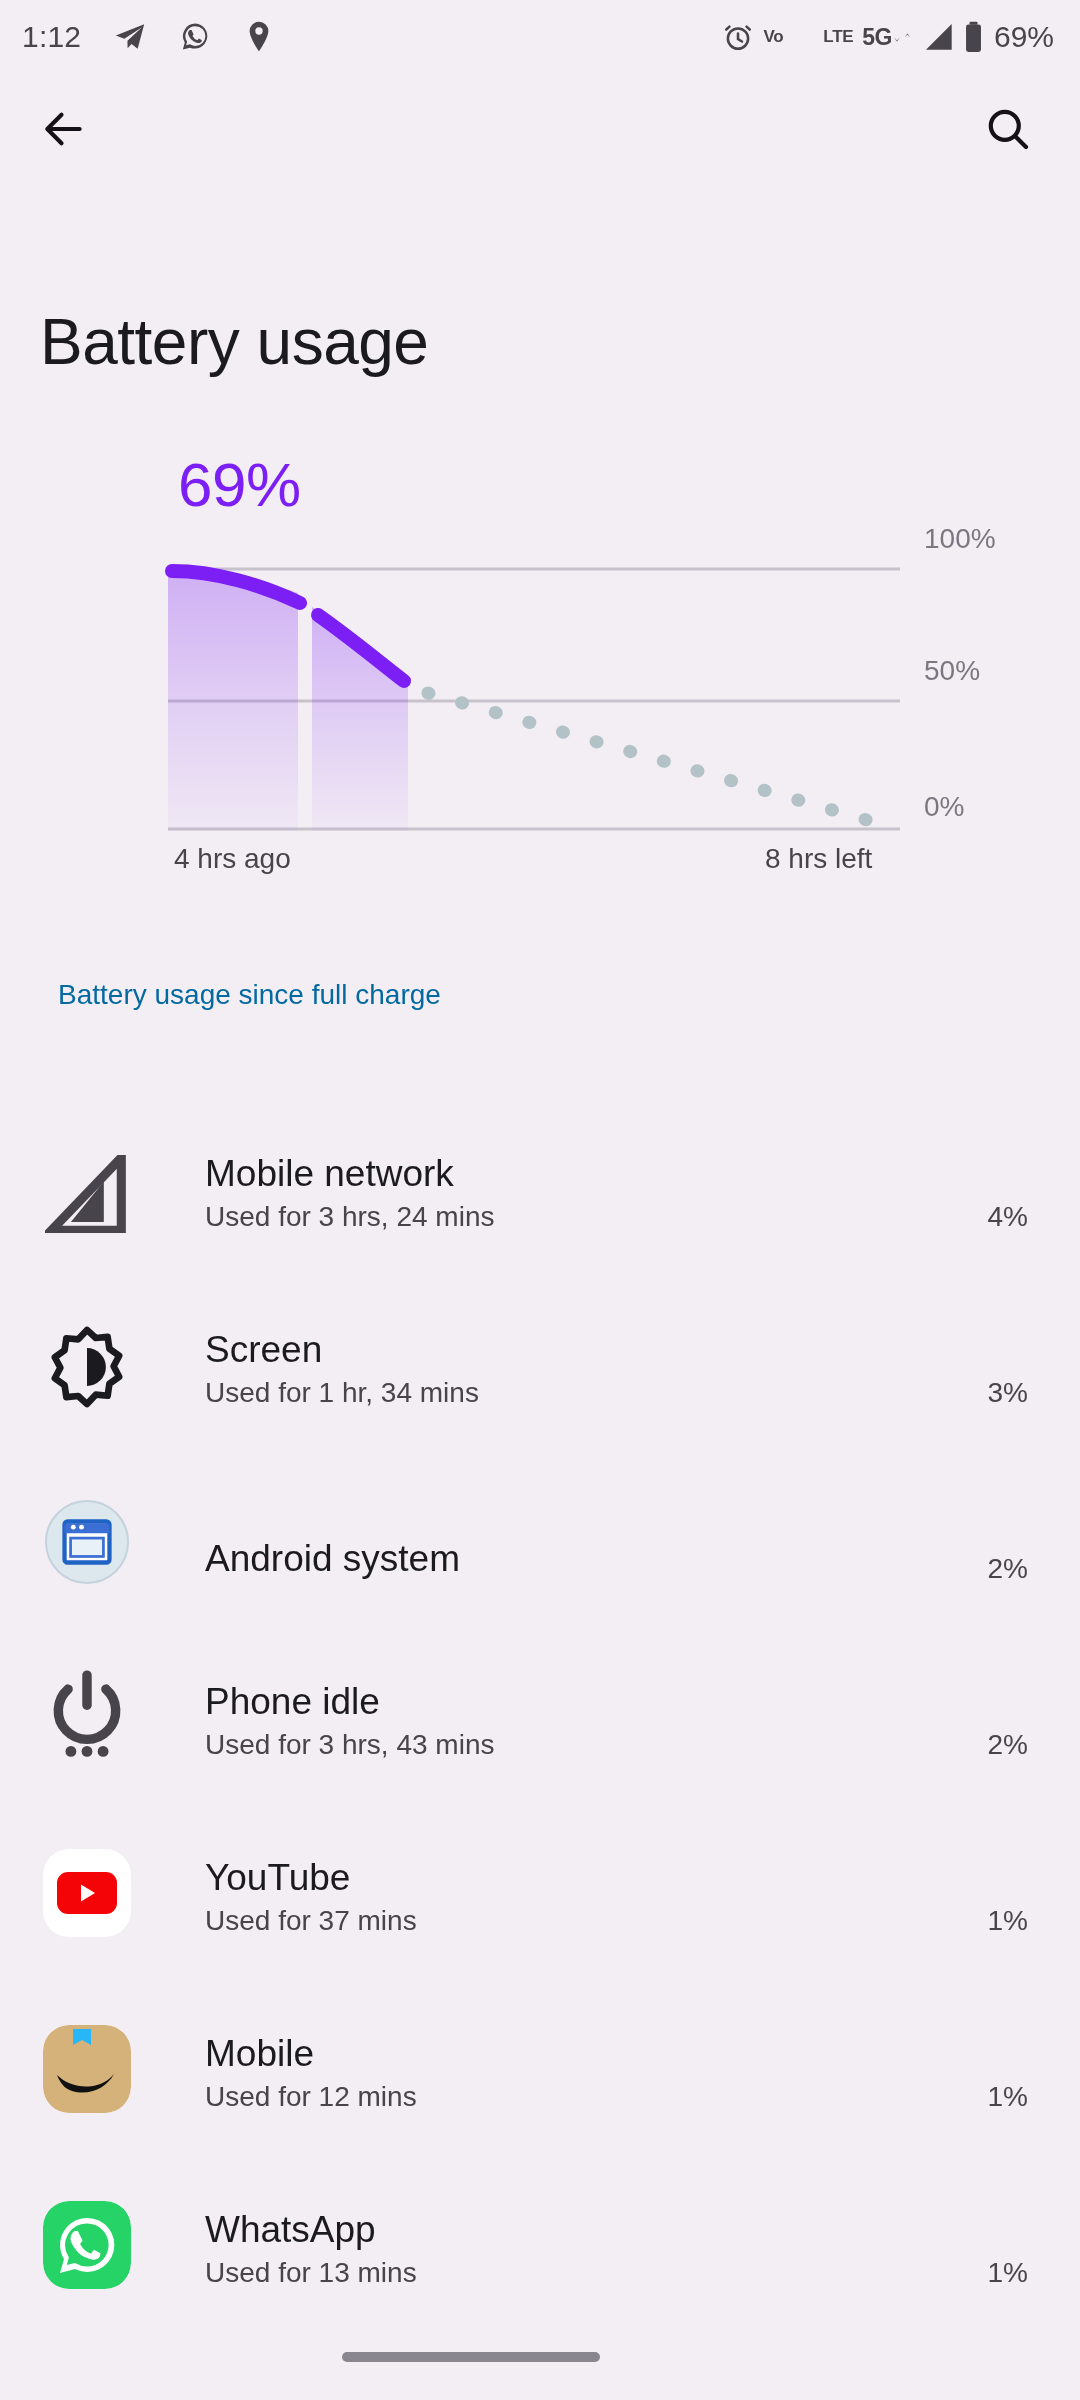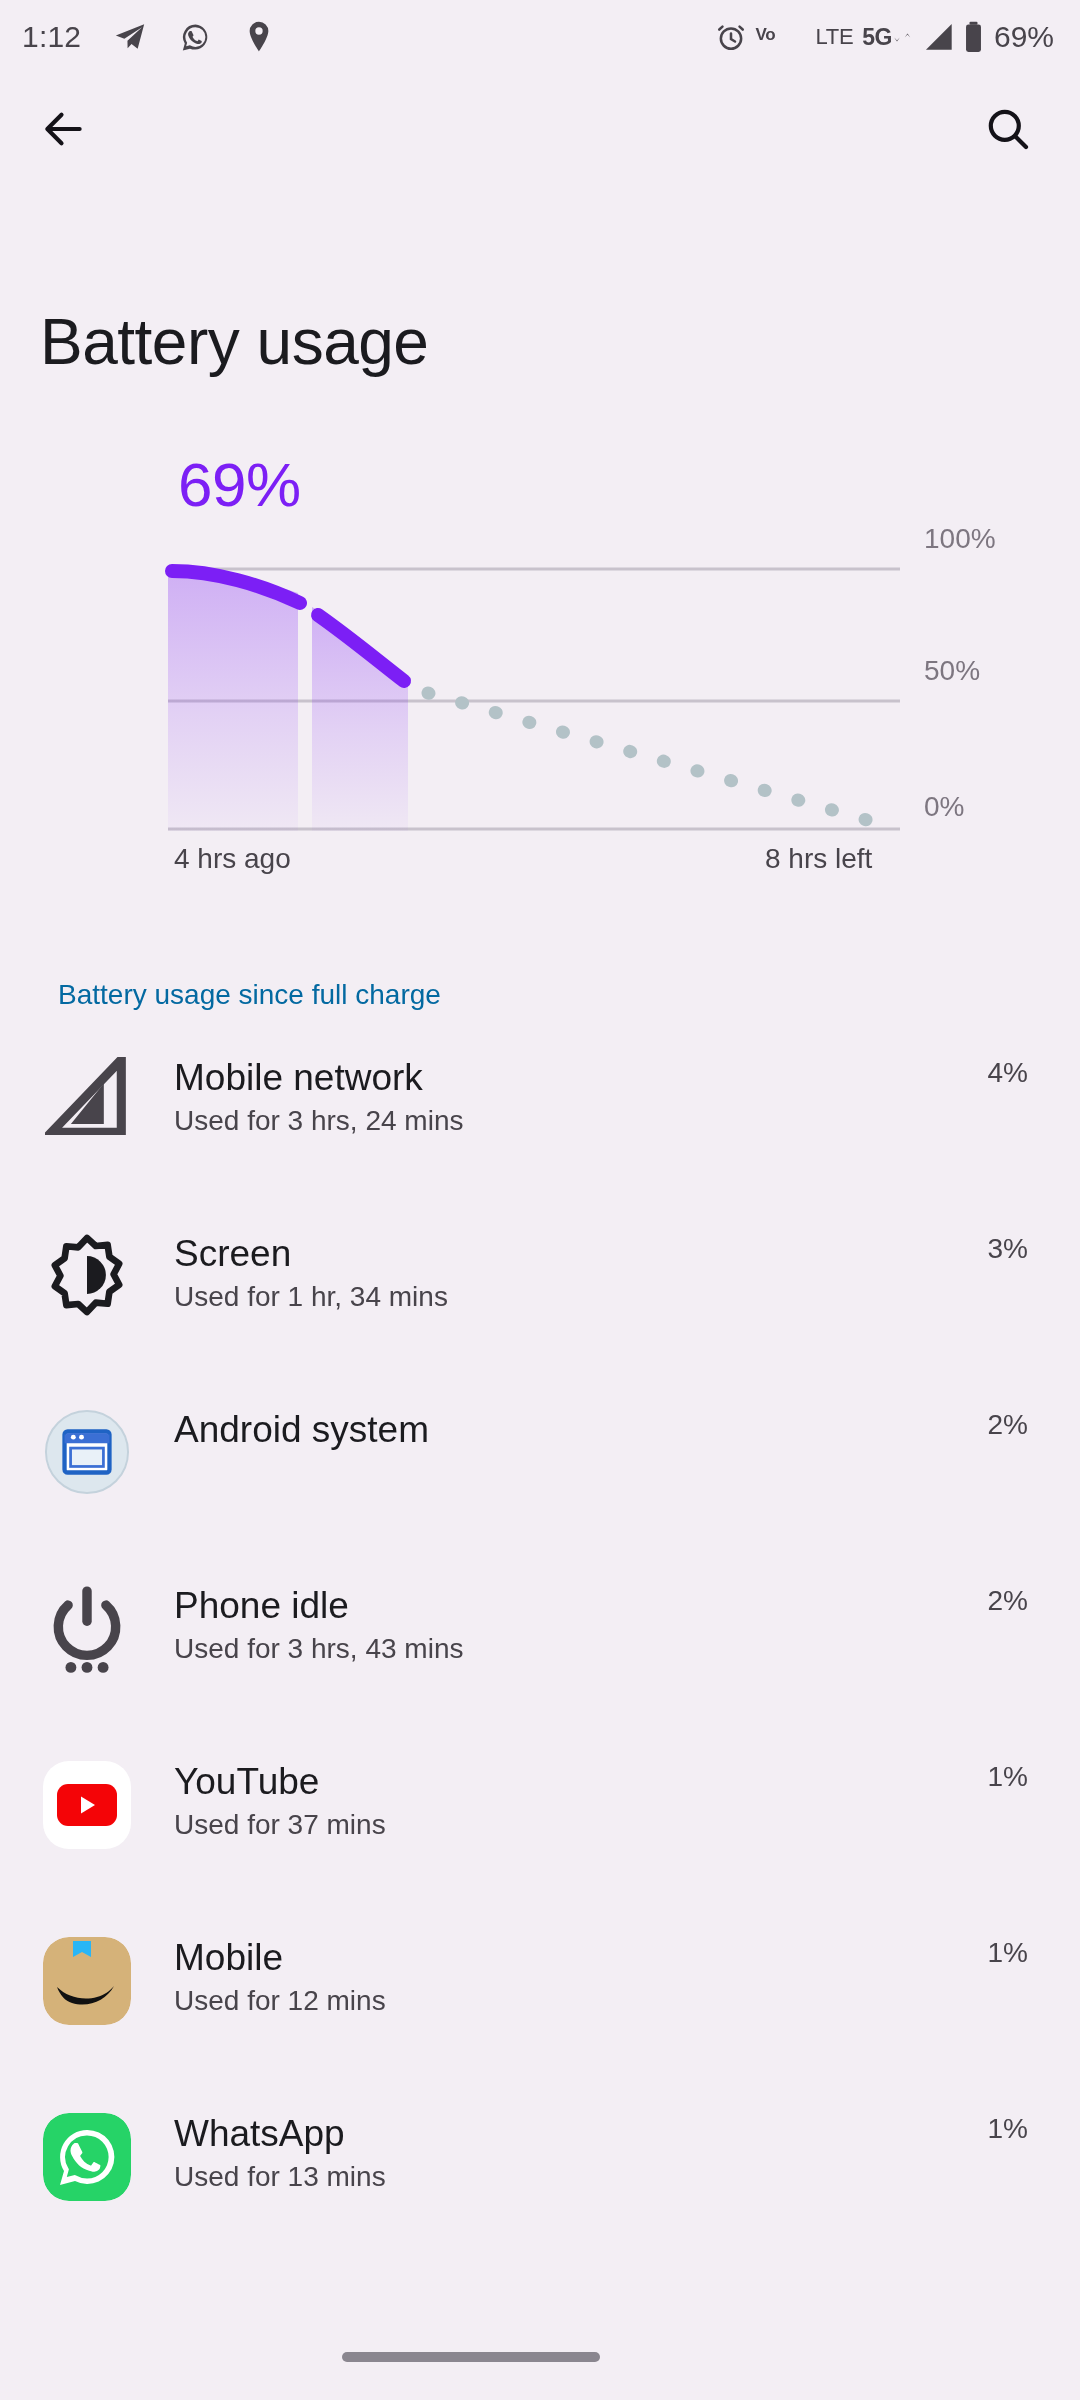--- a/index.html
+++ b/index.html
@@ -13,21 +13,21 @@
   }
 
   
   .statusbar {
     height:74px;
     display:flex;
     align-items:center;
     justify-content:space-between;
     padding:0 26px 0 22px;
   }
-  .sb-left { display:flex; align-items:center; gap:32px; }
+  .sb-left { display:flex; gap:32px; }
   .sb-time { font-size:30px; color:#48444b; letter-spacing:0.2px; font-weight:400; }
   .sb-right { display:flex; align-items:center; gap:9px; }
   .sb-batt-pct { font-size:30px; color:#48444b; margin-left:2px; }
   .ic { display:block; }
 
   
   .actionbar {
     height:110px;
     display:flex;
     align-items:center;
@@ -102,24 +102,25 @@
   .section-header {
     font-size:28px;
     color:#0369a1;
     padding:92px 7px 0 58px;
   }
 
   
   .usage-list { margin-top:46px; }
   .row {
     display:flex;
-    align-items:flex-start;
+    align-items:flex-end;
     height:176px;
     padding:0 52px 0 0;
     cursor:pointer;
+    gap:31px;
   }
   .row-icon {
     width:174px;
     min-width:174px;
     display:flex;
     align-items:center;
     justify-content:center;
   }
   .row-text { flex:1; display:flex; flex-direction:column; gap:4px; }
   .row-title { font-size:37px; color:#1b1b1f; line-height:1.16; }
@@ -167,21 +168,21 @@
   <div class="sb-right">
     <span>
       <svg class="ic" width="32" height="32" viewBox="0 0 24 24">
         <circle cx="12" cy="13.2" r="7.6" fill="none" stroke="#48444b" stroke-width="1.9"></circle>
         <path d="M12 9.4v4.2l3 1.8" fill="none" stroke="#48444b" stroke-width="1.9" stroke-linecap="round"></path>
         <path d="M5.6 4.2 3.2 6.4M18.4 4.2l2.4 2.2" stroke="#48444b" stroke-width="1.9" stroke-linecap="round"></path>
       </svg>
     </span>
     <span style="display:flex;flex-direction:row;align-items:flex-start;line-height:0.95;gap:40px;">
       <span style="font-size:17px;color:#48444b;font-weight:700;letter-spacing:-0.3px;">Vo</span>
-      <span style="font-size:22px;color:#48444b;font-weight:400;letter-spacing:-0.3px;">LTE</span>
+      <span style="font-size:17px;color:#48444b;font-weight:700;letter-spacing:-0.3px;">LTE</span>
     </span>
     <span style="display:flex;flex-direction:row;align-items:center;line-height:0.9;text-align:right;">
       <span style="font-size:23px;color:#48444b;font-weight:700;letter-spacing:-0.5px;">5G</span>
       <svg class="ic" width="22" height="11" viewBox="0 0 22 11">
           <path d="M5 1v7.4L2.2 5.6 5 9.4 7.8 5.6 5 8.4V1z" fill="#48444b"></path>
           <path d="M15.5 10V2.6l2.8 2.8L15.5 1.6 12.7 5.4l2.8-2.8V10z" fill="#48444b"></path>
         </svg>
     </span>
     <span>
       <svg class="ic" width="32" height="30" viewBox="0 0 24 22">

